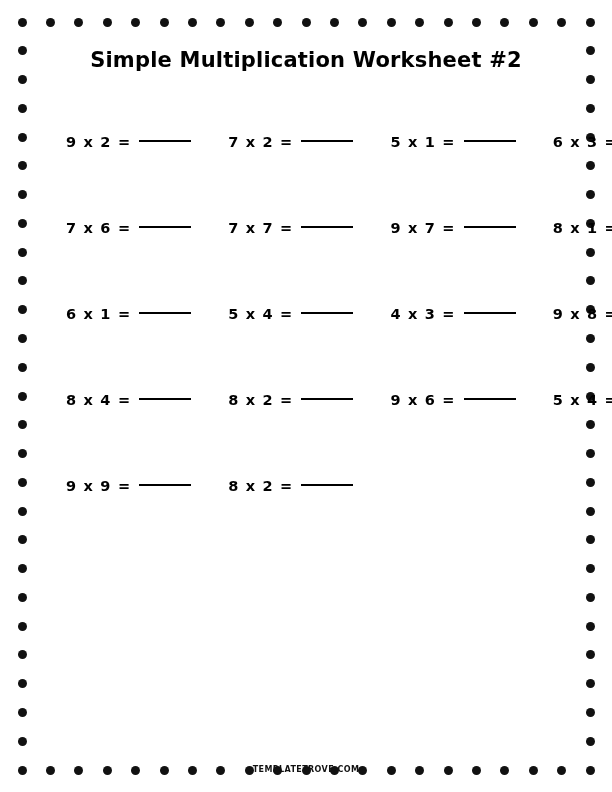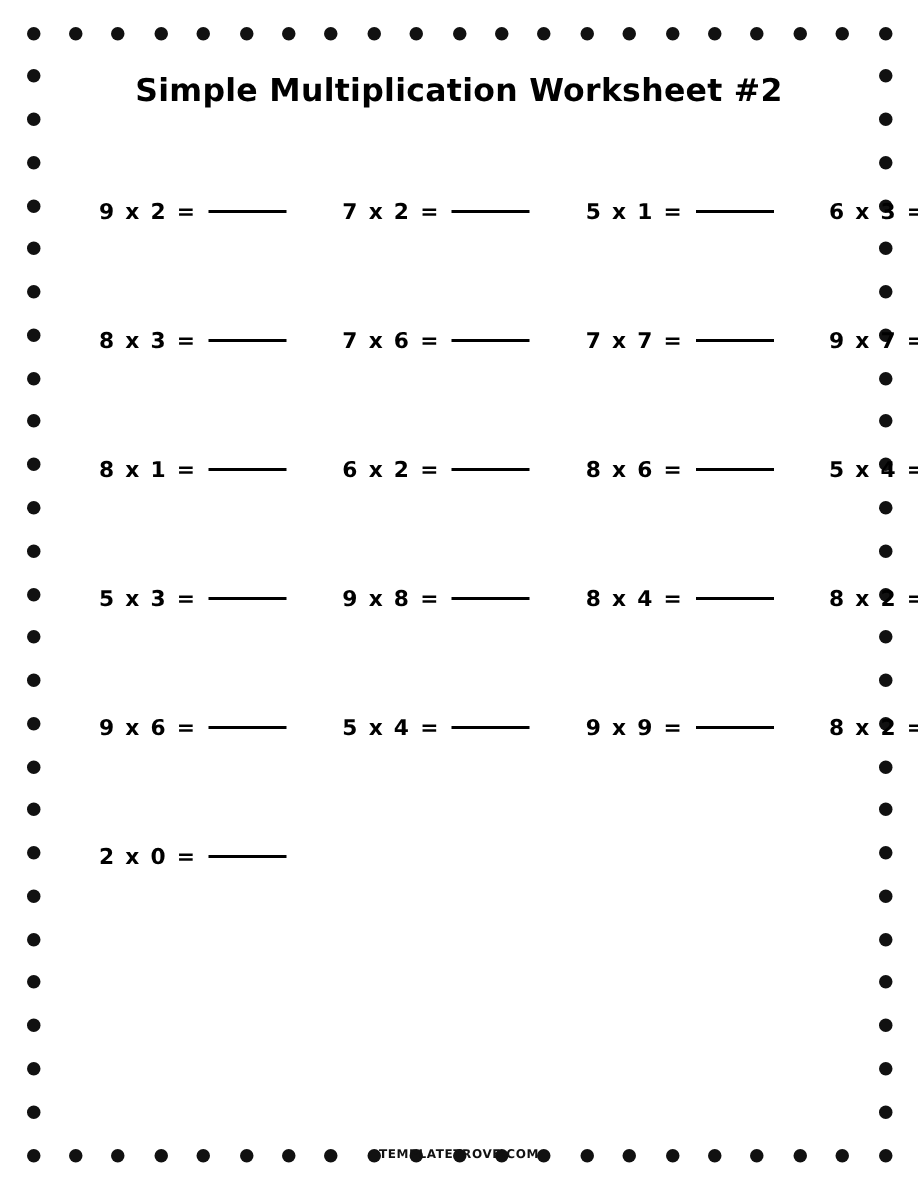--- a/index.html
+++ b/index.html
@@ -224,53 +224,45 @@
         </div>
         <div class="prob">
           <span class="prob-text">5 x 1 =</span>
           <span class="answer-line"></span>
         </div>
         <div class="prob">
           <span class="prob-text">6 x 3 =</span>
           <span class="answer-line"></span>
         </div>
         <div class="prob">
-          <span class="prob-text">8 x 3 =</span>
-          <span class="answer-line"></span>
-        </div>
-        <div class="prob">
           <span class="prob-text">7 x 6 =</span>
           <span class="answer-line"></span>
         </div>
         <div class="prob">
           <span class="prob-text">7 x 7 =</span>
           <span class="answer-line"></span>
         </div>
         <div class="prob">
           <span class="prob-text">9 x 7 =</span>
           <span class="answer-line"></span>
         </div>
         <div class="prob">
           <span class="prob-text">8 x 1 =</span>
           <span class="answer-line"></span>
         </div>
         <div class="prob">
-          <span class="prob-text">6 x 2 =</span>
-          <span class="answer-line"></span>
-        </div>
-        <div class="prob">
-          <span class="prob-text">8 x 6 =</span>
+          <span class="prob-text">6 x 1 =</span>
           <span class="answer-line"></span>
         </div>
         <div class="prob">
           <span class="prob-text">5 x 4 =</span>
           <span class="answer-line"></span>
         </div>
         <div class="prob">
-          <span class="prob-text">5 x 3 =</span>
+          <span class="prob-text">4 x 3 =</span>
           <span class="answer-line"></span>
         </div>
         <div class="prob">
           <span class="prob-text">9 x 8 =</span>
           <span class="answer-line"></span>
         </div>
         <div class="prob">
           <span class="prob-text">8 x 4 =</span>
           <span class="answer-line"></span>
         </div>
@@ -287,23 +279,19 @@
           <span class="answer-line"></span>
         </div>
         <div class="prob">
           <span class="prob-text">9 x 9 =</span>
           <span class="answer-line"></span>
         </div>
         <div class="prob">
           <span class="prob-text">8 x 2 =</span>
           <span class="answer-line"></span>
         </div>
-        <div class="prob">
-          <span class="prob-text">2 x 0 =</span>
-          <span class="answer-line"></span>
-        </div>
       </div>
 
   </div>
 
   <div class="footer">TEMPLATETROVE.COM</div>
 
 </div>
 
 </body></html>

